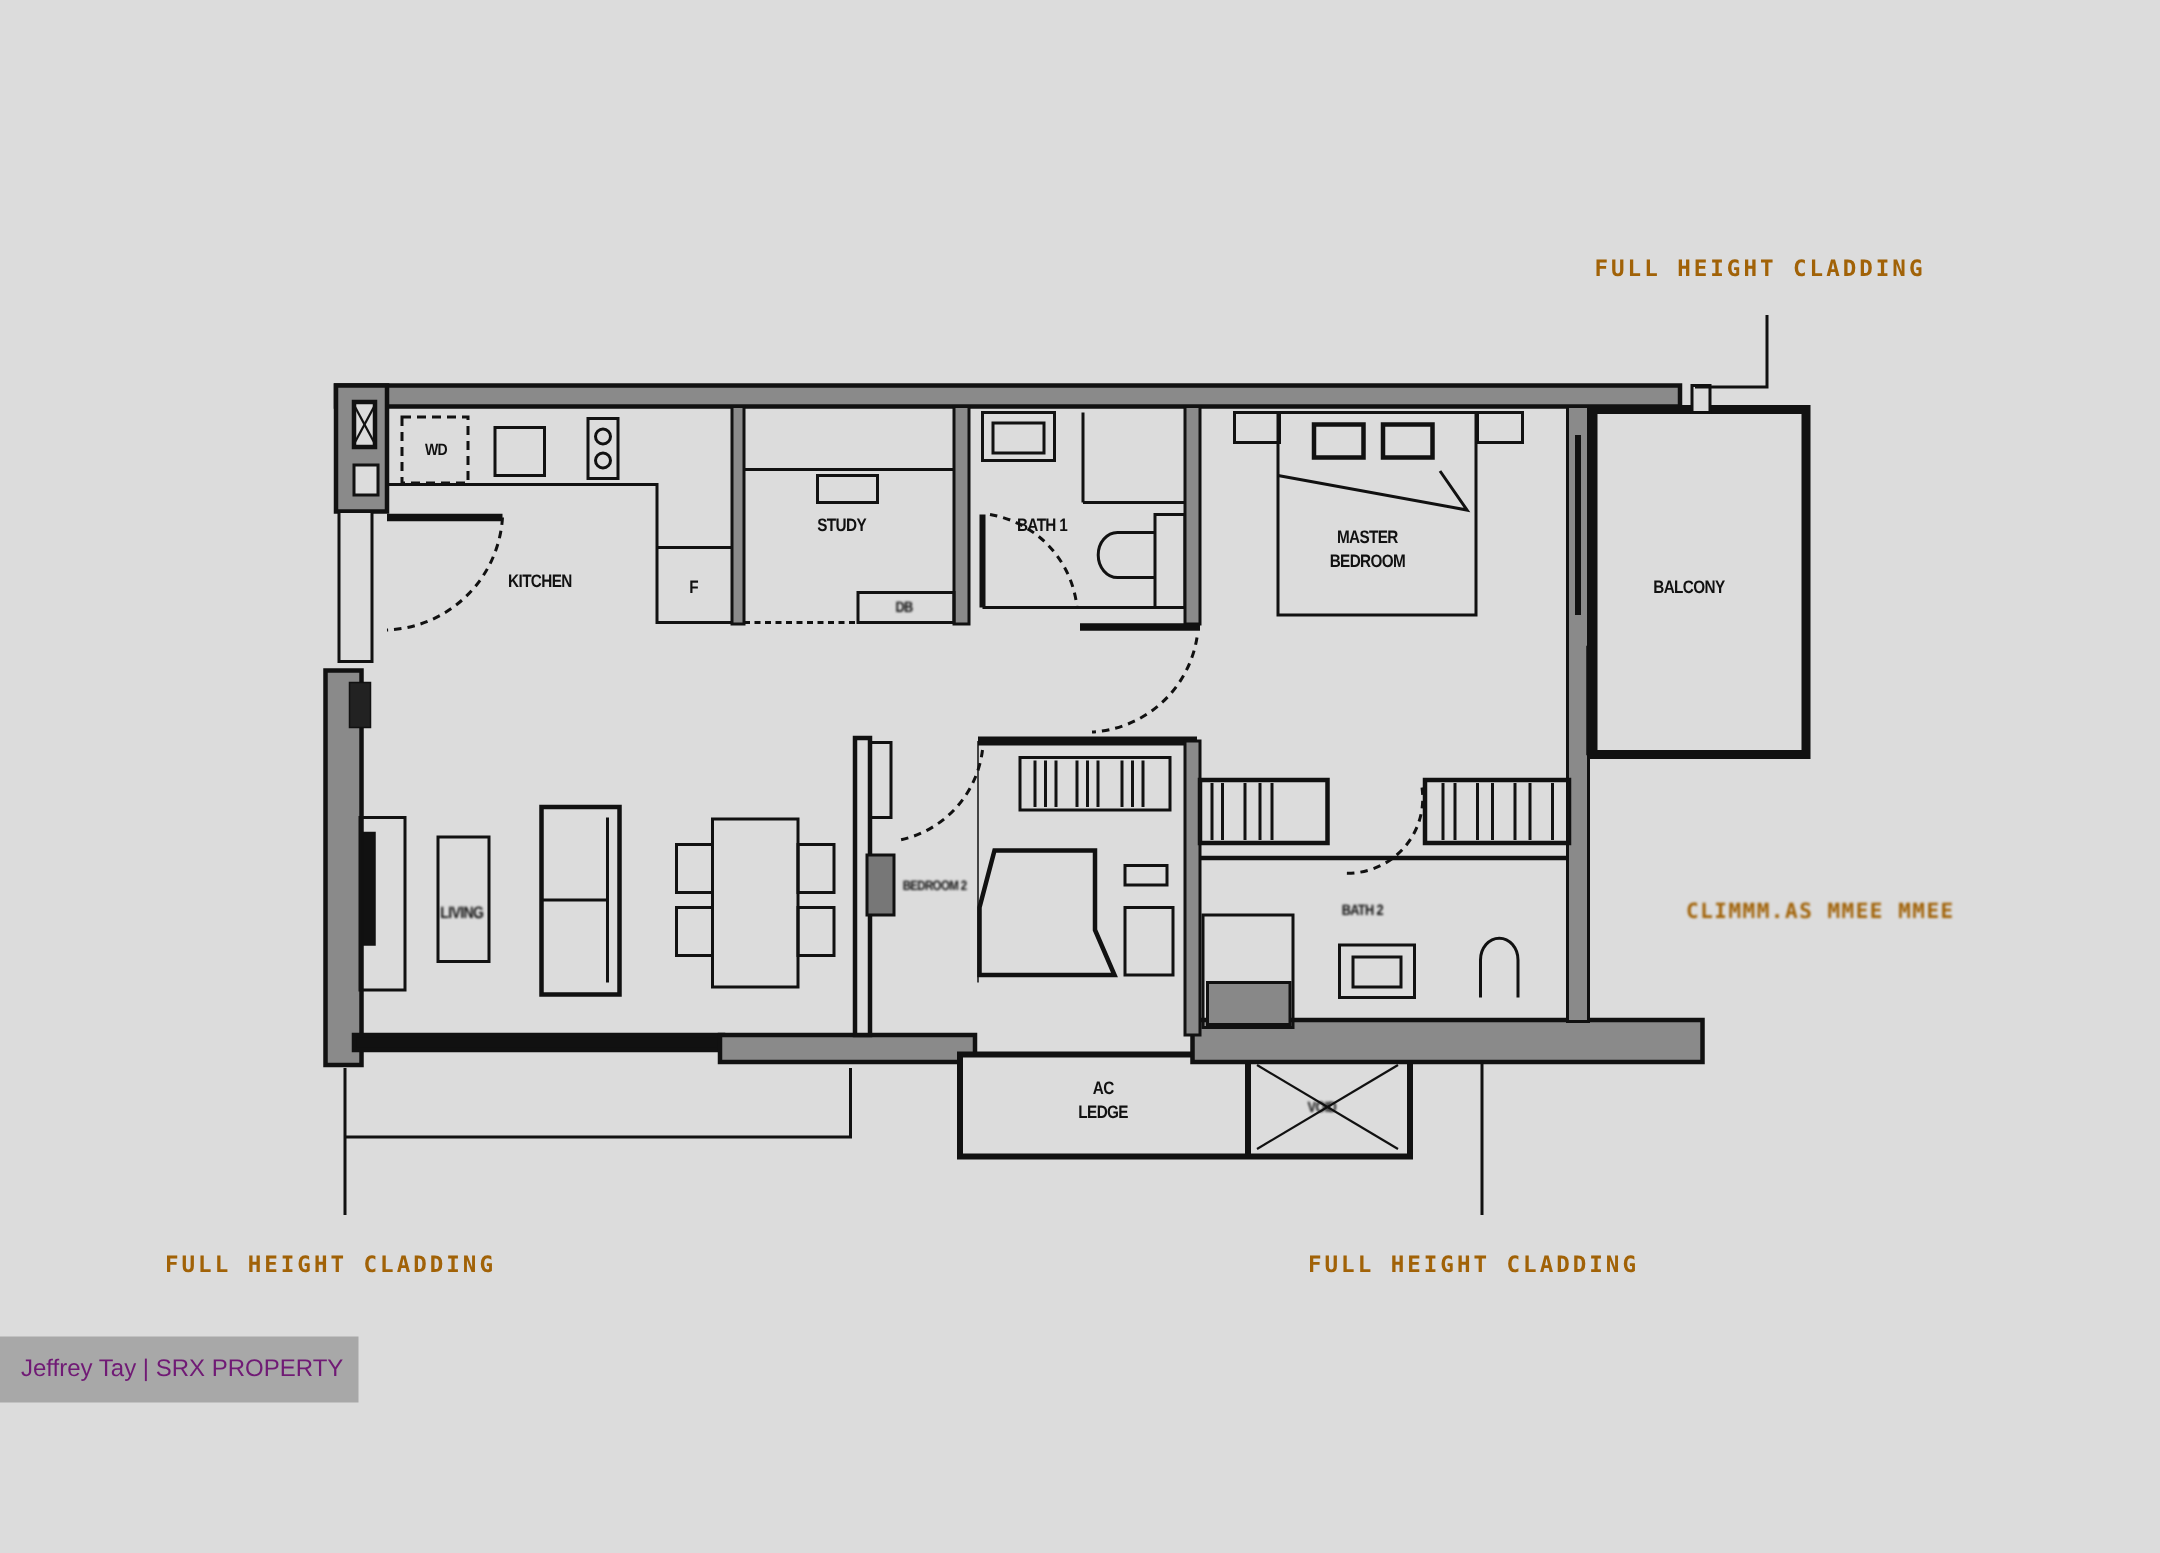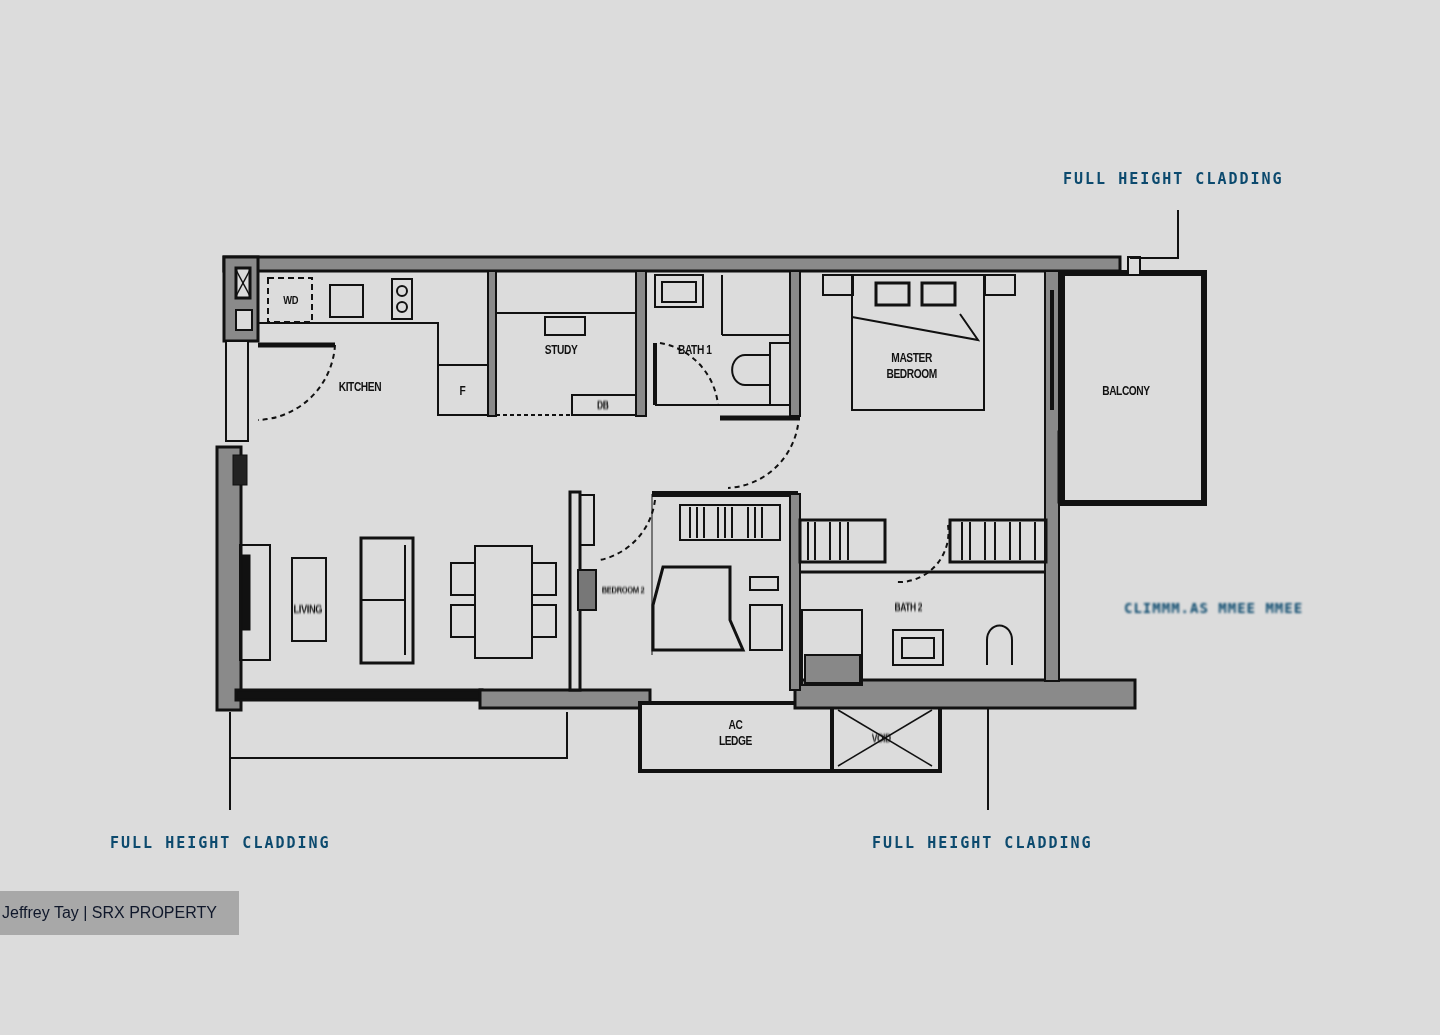--- a/index.html
+++ b/index.html
@@ -1,20 +1,20 @@
 <!DOCTYPE html>
 <html><head>
 <meta charset="utf-8">
 <style>
   html,body{margin:0;padding:0;}
   body{width:1440px;height:1035px;background:#dcdcdc;position:relative;overflow:hidden;font-family:"DejaVu Sans",sans-serif;}
   svg{position:absolute;left:0;top:0;}
   .lbl{position:absolute;font-family:"Liberation Sans",sans-serif;font-size:12px;font-weight:bold;color:#111;text-align:center;line-height:16px;letter-spacing:-0.5px;transform:scaleX(0.85);white-space:nowrap;}
-  .clad{position:absolute;font-family:"DejaVu Sans Mono",monospace;font-size:15px;font-weight:bold;color:#0c4a6e;letter-spacing:2px;white-space:nowrap;}
-  .wm{position:absolute;left:0;top:891px;width:239px;height:44px;background:#a8a8a8;color:#0f172a;font-family:"Liberation Sans",sans-serif;font-size:16px;line-height:44px;padding-left:2px;box-sizing:border-box;}
+  .clad{position:absolute;font-family:"DejaVu Sans Mono",monospace;font-size:15px;font-weight:bold;color:#a16207;letter-spacing:2px;white-space:nowrap;}
+  .wm{position:absolute;left:0;top:891px;width:239px;height:44px;background:#a8a8a8;color:#701a75;font-family:"Liberation Sans",sans-serif;font-size:16px;line-height:44px;padding-left:14px;box-sizing:border-box;}
   .blur{filter:blur(0.8px);}
 </style>
 </head>
 <body>
 
 <svg width="1440" height="1035" viewBox="0 0 1440 1035">
   <g stroke="#111" fill="none" stroke-width="3">
 
     <rect x="224" y="257" width="896" height="14" fill="#8a8a8a"></rect>
 

